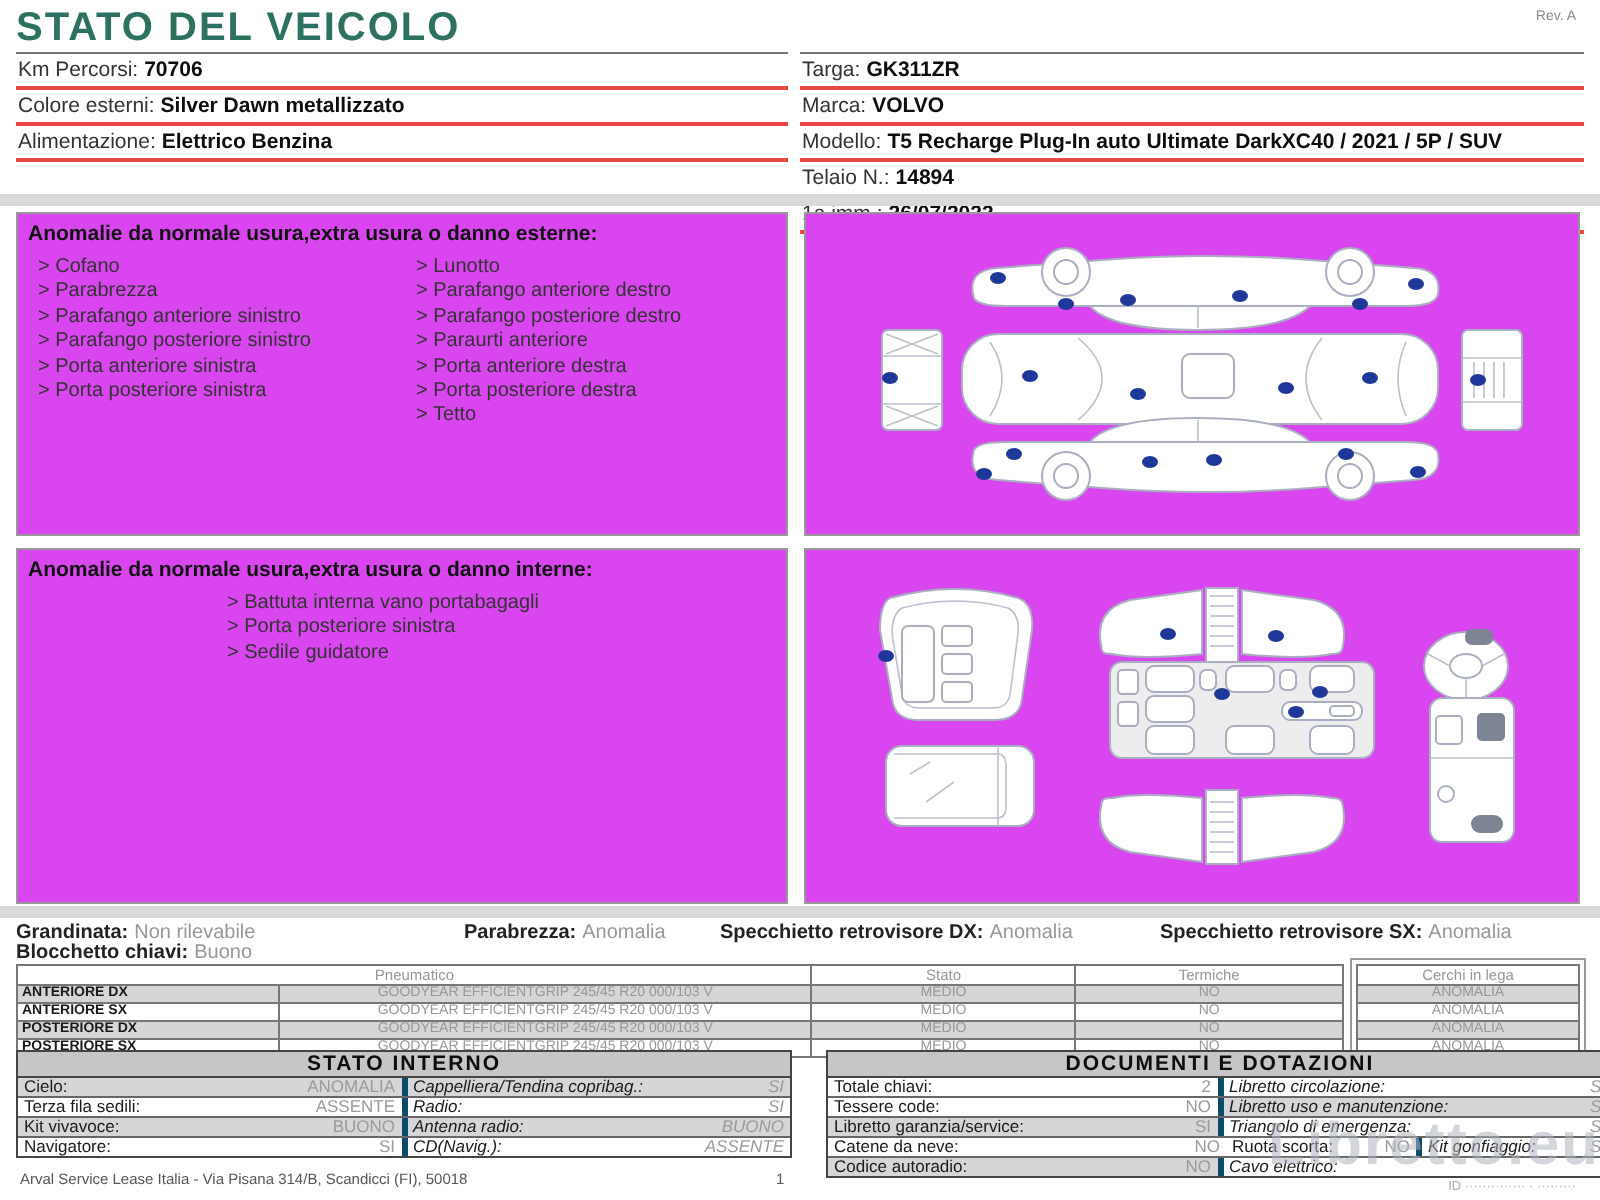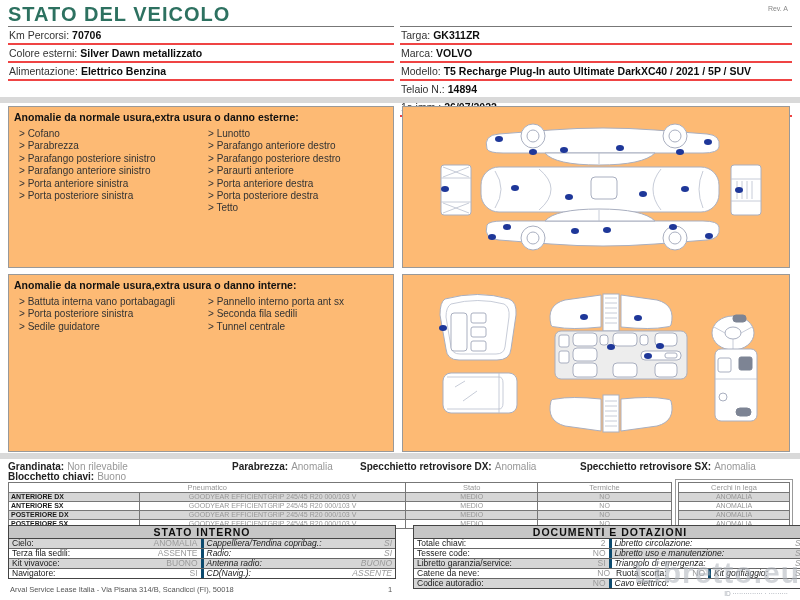--- a/index.html
+++ b/index.html
@@ -10,21 +10,21 @@
   #title{left:8px;top:3px;font-size:20px;font-weight:bold;letter-spacing:1px;}
   #rev{right:12px;top:5px;font-size:7px;color:#888;}
   
   .info{border-top:1px solid #777;}
   .info-row{border-bottom:2px solid #ef4444;font-size:10.5px;padding:2px 0 2px 1px;line-height:12px;}
   .lab{color:#333;margin-right:3px;}
   .valb{font-weight:bold;color:#0d0d0d;}
   
   .bar{left:0;width:800px;height:6px;background:#d9d9d9;}
   
-  .box{border:1px solid #999;background:#fdba74;}
+  .box{border:1px solid #999;background:#d946ef;}
   .box-title{font-size:10.5px;font-weight:bold;padding:4px 0 3px 5px;color:#111;}
   .alist{list-style:none;margin:2px 0 0 0;padding:0 0 0 7px;width:182px;font-size:10px;color:#333;}
   .alist li{line-height:12.4px;}
   .alist li::before{content:"> ";}
   .cols{display:flex;justify-content:center;}
   
   .diag{display:block;}
   .sk{fill:#fff;stroke:#a9afc0;stroke-width:1;}
   .sk2{fill:none;stroke:#b9bfce;stroke-width:0.8;}
   .skg{fill:#ededed;stroke:#a9afc0;stroke-width:1;}
@@ -84,22 +84,22 @@
   </div>
 
   <div class="abs bar" style="top:97px;"></div>
 
   <div class="abs box" style="left:8px;top:106px;width:384px;height:160px;">
     <div class="box-title">Anomalie da normale usura,extra usura o danno esterne:</div>
     <div class="cols">
       <ul class="alist">
         <li>Cofano</li>
         <li>Parabrezza</li>
+        <li>Parafango anteriore sinistro</li>
         <li>Parafango posteriore sinistro</li>
-        <li>Parafango anteriore sinistro</li>
         <li>Porta anteriore sinistra</li>
         <li>Porta posteriore sinistra</li>
       </ul>
       <ul class="alist">
         <li>Lunotto</li>
         <li>Parafango anteriore destro</li>
         <li>Parafango posteriore destro</li>
         <li>Paraurti anteriore</li>
         <li>Porta anteriore destra</li>
         <li>Porta posteriore destra</li>
@@ -173,25 +173,20 @@
   </div>
 
   <div class="abs box" style="left:8px;top:274px;width:384px;height:176px;">
     <div class="box-title">Anomalie da normale usura,extra usura o danno interne:</div>
     <div class="cols">
       <ul class="alist">
         <li>Battuta interna vano portabagagli</li>
         <li>Porta posteriore sinistra</li>
         <li>Sedile guidatore</li>
       </ul>
-      <ul class="alist">
-        <li>Pannello interno porta ant sx</li>
-        <li>Seconda fila sedili</li>
-        <li>Tunnel centrale</li>
-      </ul>
     </div>
   </div>
 
   <div class="abs box" style="left:402px;top:274px;width:386px;height:176px;">
     <svg id="int-svg" class="diag" width="386" height="176" viewBox="0 0 386 176">
 
       <path class="sk" d="M42,24 Q75,15 106,24 Q114,27 113,40 L108,74 Q107,85 94,85 L56,85 Q44,85 43,74 L37,40 Q37,27 42,24 Z"></path>
       <path class="sk2" d="M48,29 Q75,22 101,29 Q107,32 106,42 L102,72 Q101,79 93,79 L57,79 Q49,79 48,72 L43,42 Q43,32 48,29 Z"></path>
       <rect class="sk" x="48" y="38" width="16" height="38" rx="3"></rect>
       <rect class="sk" x="68" y="38" width="15" height="10" rx="2"></rect>

